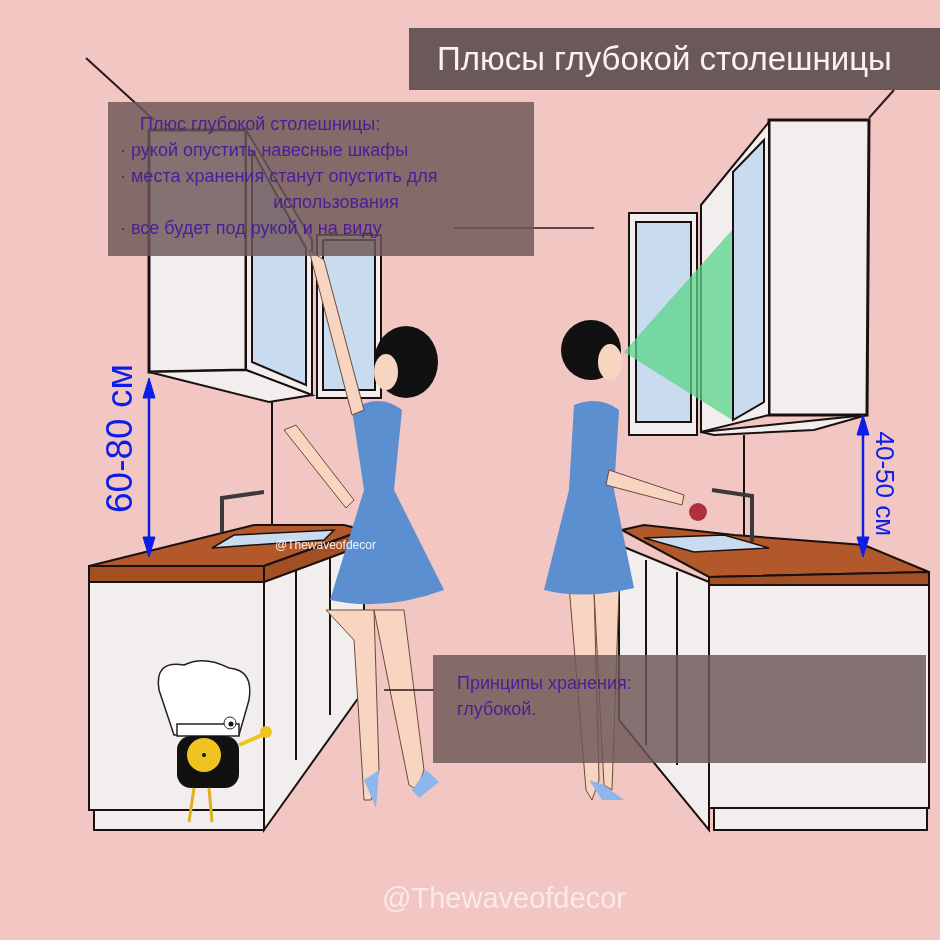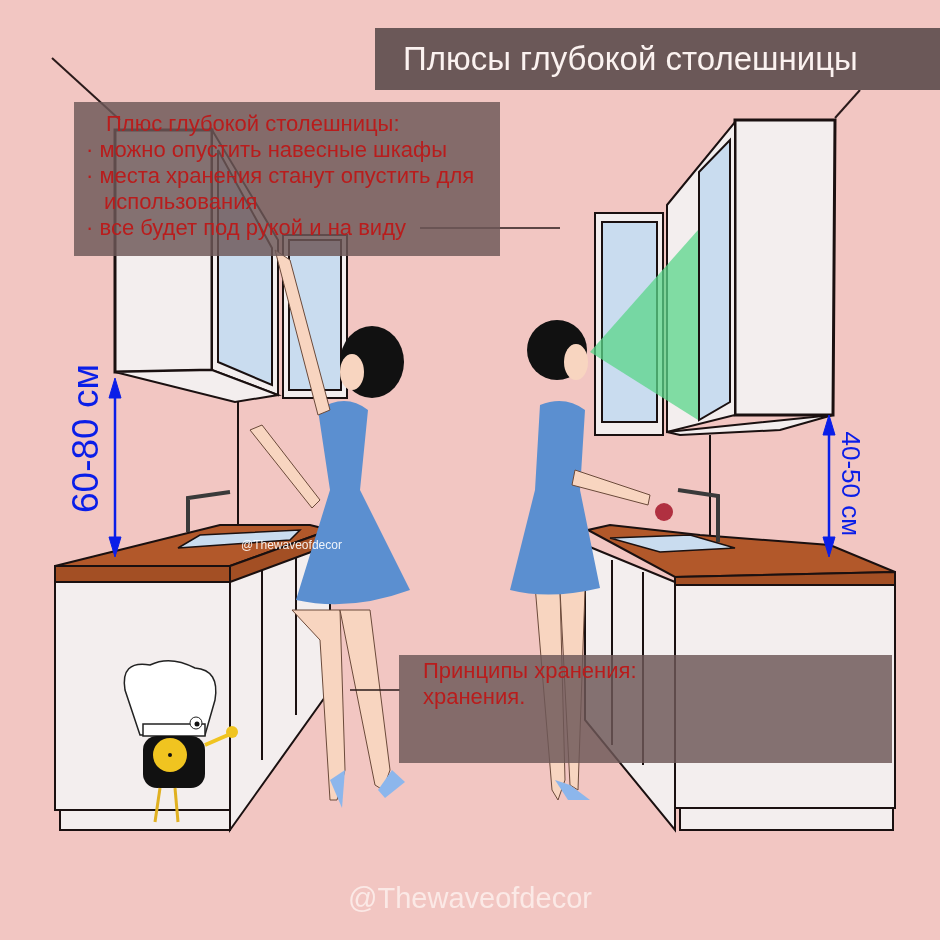--- a/index.html
+++ b/index.html
@@ -1,26 +1,26 @@
 <!DOCTYPE html>
 <html><head>
 <meta charset="utf-8">
 <style>
   html,body{margin:0;padding:0;}
   body{width:940px;height:940px;overflow:hidden;background:#f2c6c2;font-family:"Liberation Sans",sans-serif;}
-  .canvas{position:relative;width:792px;height:940px;background:#f2c6c2;}
+  .canvas{position:relative;width:792px;height:940px;background:#f2c6c2;margin-left:34px;}
   .illustration{position:absolute;left:0;top:0;width:940px;height:940px;}
   .title-box{position:absolute;left:375px;top:28px;width:565px;height:62px;background:#6b5858;color:#fbf2f0;font-size:33px;line-height:62px;padding-left:28px;box-sizing:border-box;white-space:nowrap;}
-  .info-box{position:absolute;background:rgba(110,88,88,0.83);color:#b91c1c;font-size:22px;line-height:26px;box-sizing:border-box;}
+  .info-box{position:absolute;background:rgba(110,88,88,0.83);color:#4c1d95;font-size:18px;line-height:26px;box-sizing:border-box;}
   .box-a{left:74px;top:102px;width:426px;height:154px;padding:9px 0 0 12px;}
   .box-b{left:399px;top:655px;width:493px;height:108px;padding:0 0 0 24px;}
   .box-a .heading{padding-left:20px;}
-  .box-b .heading{padding-top:3px;}
+  .box-b .heading{padding-top:15px;}
   .line{display:block;white-space:nowrap;}
-  .cont{padding-left:18px;}
+  .cont{padding-left:18px;text-align:center;}
   .dim-label{position:absolute;color:#0a1ee8;font-size:37px;white-space:nowrap;}
   .dim-left{left:36px;top:442px;transform:rotate(-90deg);transform-origin:center;width:100px;text-align:center;}
   .dim-right{left:800px;top:466px;font-size:26px;transform:rotate(90deg);transform-origin:center;width:100px;text-align:center;}
   .watermark-small{position:absolute;left:241px;top:538px;font-size:12px;color:rgba(255,255,255,0.9);}
   .watermark-bottom{position:absolute;left:0;width:940px;top:882px;text-align:center;font-size:29px;color:#fbe9e6;}
 </style>
 </head>
 <body>
 
 <div class="canvas">
@@ -125,29 +125,29 @@
     </g>
 
     <line x1="420" y1="228" x2="560" y2="228" stroke="#2a1a1a" stroke-width="1.5"></line>
     <line x1="350" y1="690" x2="400" y2="690" stroke="#2a1a1a" stroke-width="1.5"></line>
   </svg>
 
   <div class="title-box">Плюсы глубокой столешницы</div>
 
   <div class="info-box box-a">
     <span class="line heading">Плюс глубокой столешницы:</span>
-    <span class="line">· можно опустить навесные шкафы</span>
+    <span class="line">· рукой опустить навесные шкафы</span>
     <span class="line">· места хранения станут опустить для</span>
     <span class="line cont">использования</span>
     <span class="line">· все будет под рукой и на виду</span>
   </div>
 
   <div class="info-box box-b">
     <span class="line heading">Принципы хранения:</span>
-    <span class="line">хранения.</span>
+    <span class="line">глубокой.</span>
   </div>
 
   <div class="dim-label dim-left">60-80 см</div>
   <div class="dim-label dim-right">40-50 см</div>
 
   <div class="watermark-small">@Thewaveofdecor</div>
   <div class="watermark-bottom">@Thewaveofdecor</div>
 </div>
 
 </body></html>

